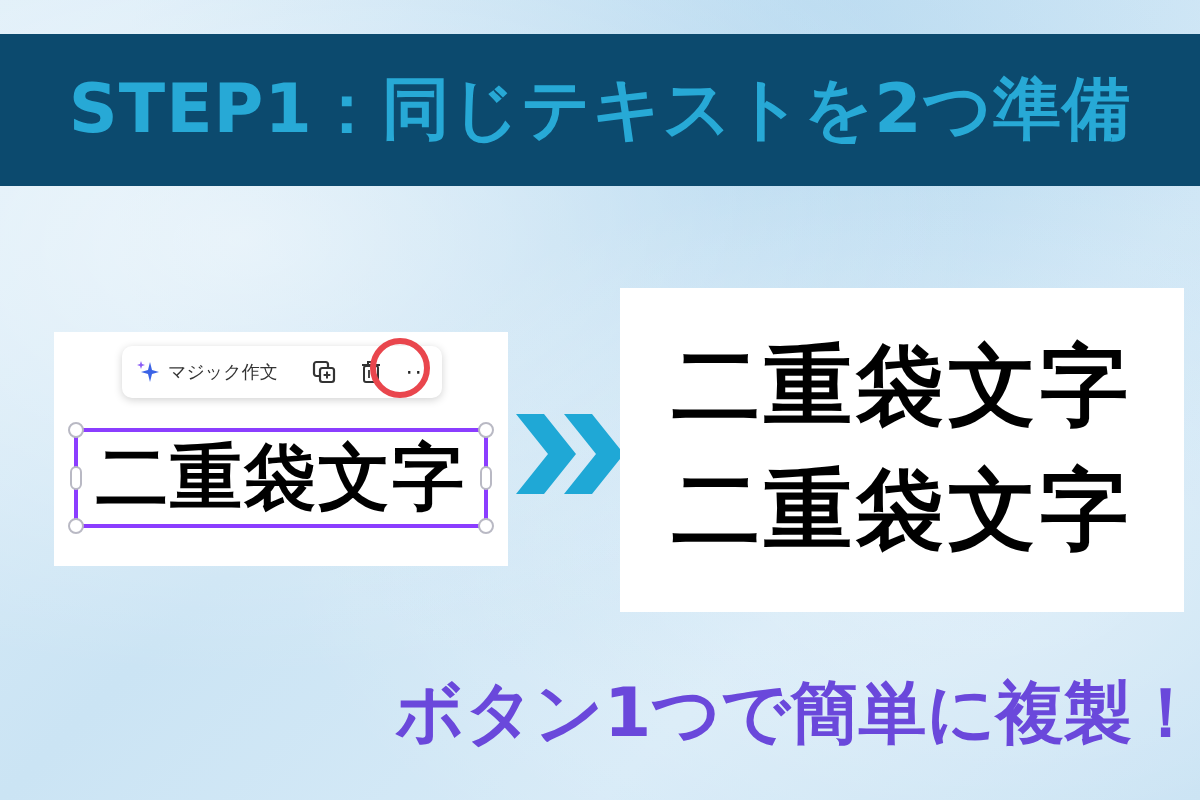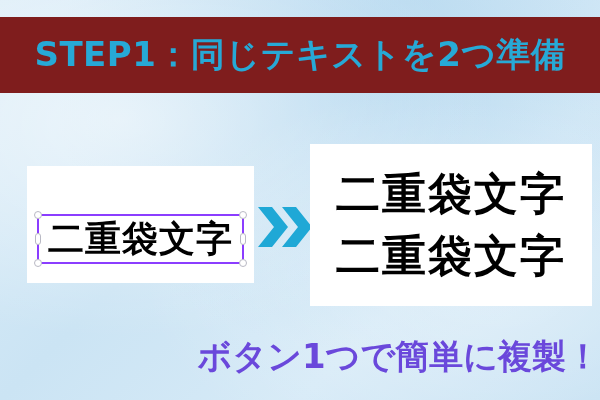--- a/index.html
+++ b/index.html
@@ -7,21 +7,21 @@
     width: 600px; height: 400px; overflow: hidden; position: relative;
     font-family: "DejaVu Sans", sans-serif;
     background:
       radial-gradient(ellipse at 20% 30%, rgba(255,255,255,0.55), rgba(255,255,255,0) 55%),
       radial-gradient(ellipse at 80% 70%, rgba(255,255,255,0.35), rgba(255,255,255,0) 50%),
       radial-gradient(ellipse at 60% 20%, rgba(160,205,235,0.5), rgba(160,205,235,0) 60%),
       linear-gradient(135deg, #dcedf8 0%, #cbe4f4 40%, #d6eaf7 70%, #c6e1f3 100%);
   }
   .header-band {
     position: absolute; left: 0; top: 17px; width: 600px; height: 76px;
-    background: #7f1d1d;
+    background: #0c4a6e;
     display: flex; align-items: center; justify-content: center;
   }
   .header-title {
     font-family: "DejaVu Sans", sans-serif; font-weight: bold;
     font-size: 34px; letter-spacing: 0.5px; white-space: nowrap;
   }
   .left-panel {
     position: absolute; left: 27px; top: 166px; width: 227px; height: 117px;
     background: #ffffff;
   }
@@ -65,20 +65,43 @@
   }
 </style>
 </head>
 <body>
 
 <div class="header-band">
   <div class="header-title" style="color:#27a9d6;">STEP1：同じテキストを2つ準備</div>
 </div>
 
 <div class="left-panel">
+  <div class="toolbar">
+    <svg class="tb-sparkle" viewBox="0 0 12 12">
+      <path d="M7 1 L8 5 L11.5 6 L8 7 L7 11 L6 7 L2.5 6 L6 5 Z" fill="#3b63e6"></path>
+      <path d="M2.5 0.5 L3 2 L4.5 2.5 L3 3 L2.5 4.5 L2 3 L0.5 2.5 L2 2 Z" fill="#8b5cf6"></path>
+    </svg>
+    <span class="tb-magic">マジック作文</span>
+    <span class="tb-btn tb-dup">
+      <svg width="12" height="12" viewBox="0 0 12 12">
+        <rect x="1" y="1" width="7" height="7" rx="1.2" fill="none" stroke="#333" stroke-width="1.1"></rect>
+        <rect x="4" y="4" width="7" height="7" rx="1.2" fill="#fff" stroke="#333" stroke-width="1.1"></rect>
+        <path d="M7.5 5.8 V9.2 M5.8 7.5 H9.2" stroke="#333" stroke-width="1"></path>
+      </svg>
+    </span>
+    <span class="tb-btn tb-trash">
+      <svg width="11" height="12" viewBox="0 0 11 12">
+        <path d="M1 2.5 H10 M4 2.5 V1 H7 V2.5" fill="none" stroke="#333" stroke-width="1"></path>
+        <rect x="2" y="3" width="7" height="8" rx="1" fill="none" stroke="#333" stroke-width="1"></rect>
+        <path d="M4.5 5 V9 M6.5 5 V9" stroke="#333" stroke-width="0.9"></path>
+      </svg>
+    </span>
+    <span class="tb-more">···</span>
+    <div class="highlight-ring"></div>
+  </div>
 
   <div class="selection-box">
     <span class="sel-text">二重袋文字</span>
     <span class="handle" style="left:-5px; top:-5px;"></span>
     <span class="handle" style="right:-5px; top:-5px;"></span>
     <span class="handle" style="left:-5px; bottom:-5px;"></span>
     <span class="handle" style="right:-5px; bottom:-5px;"></span>
     <span class="handle side" style="left:-4px; top:17px;"></span>
     <span class="handle side" style="right:-4px; top:17px;"></span>
   </div>

